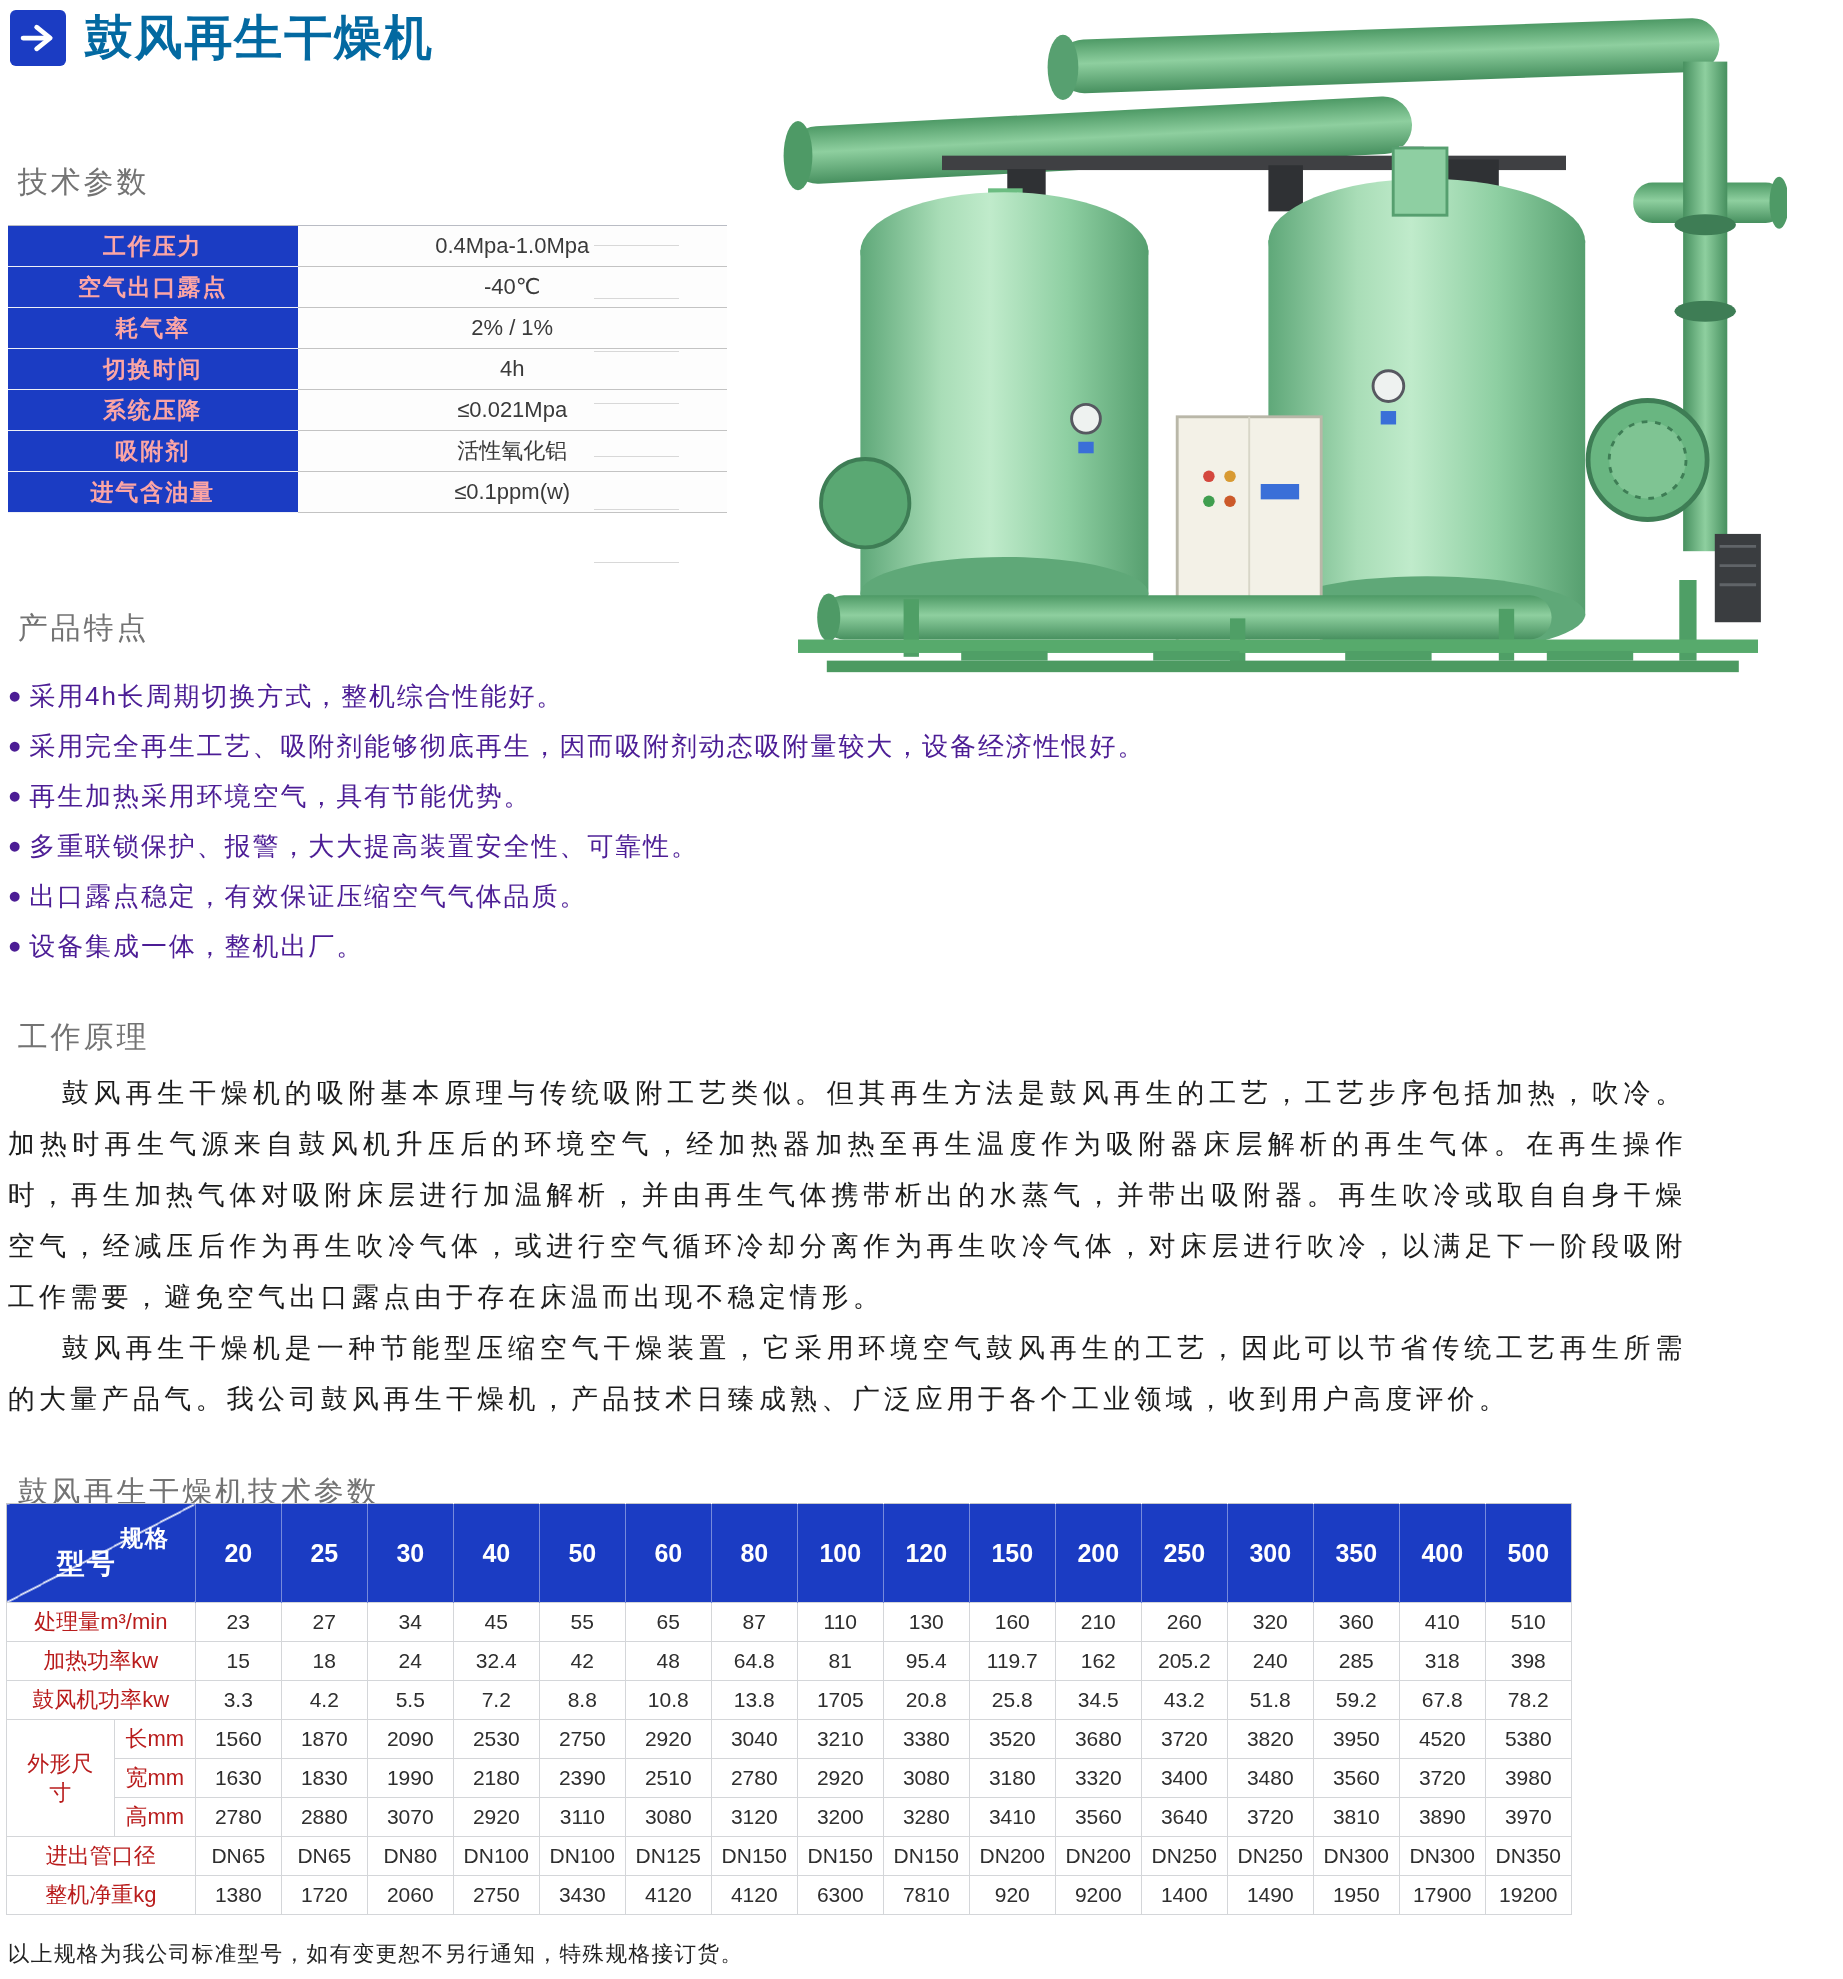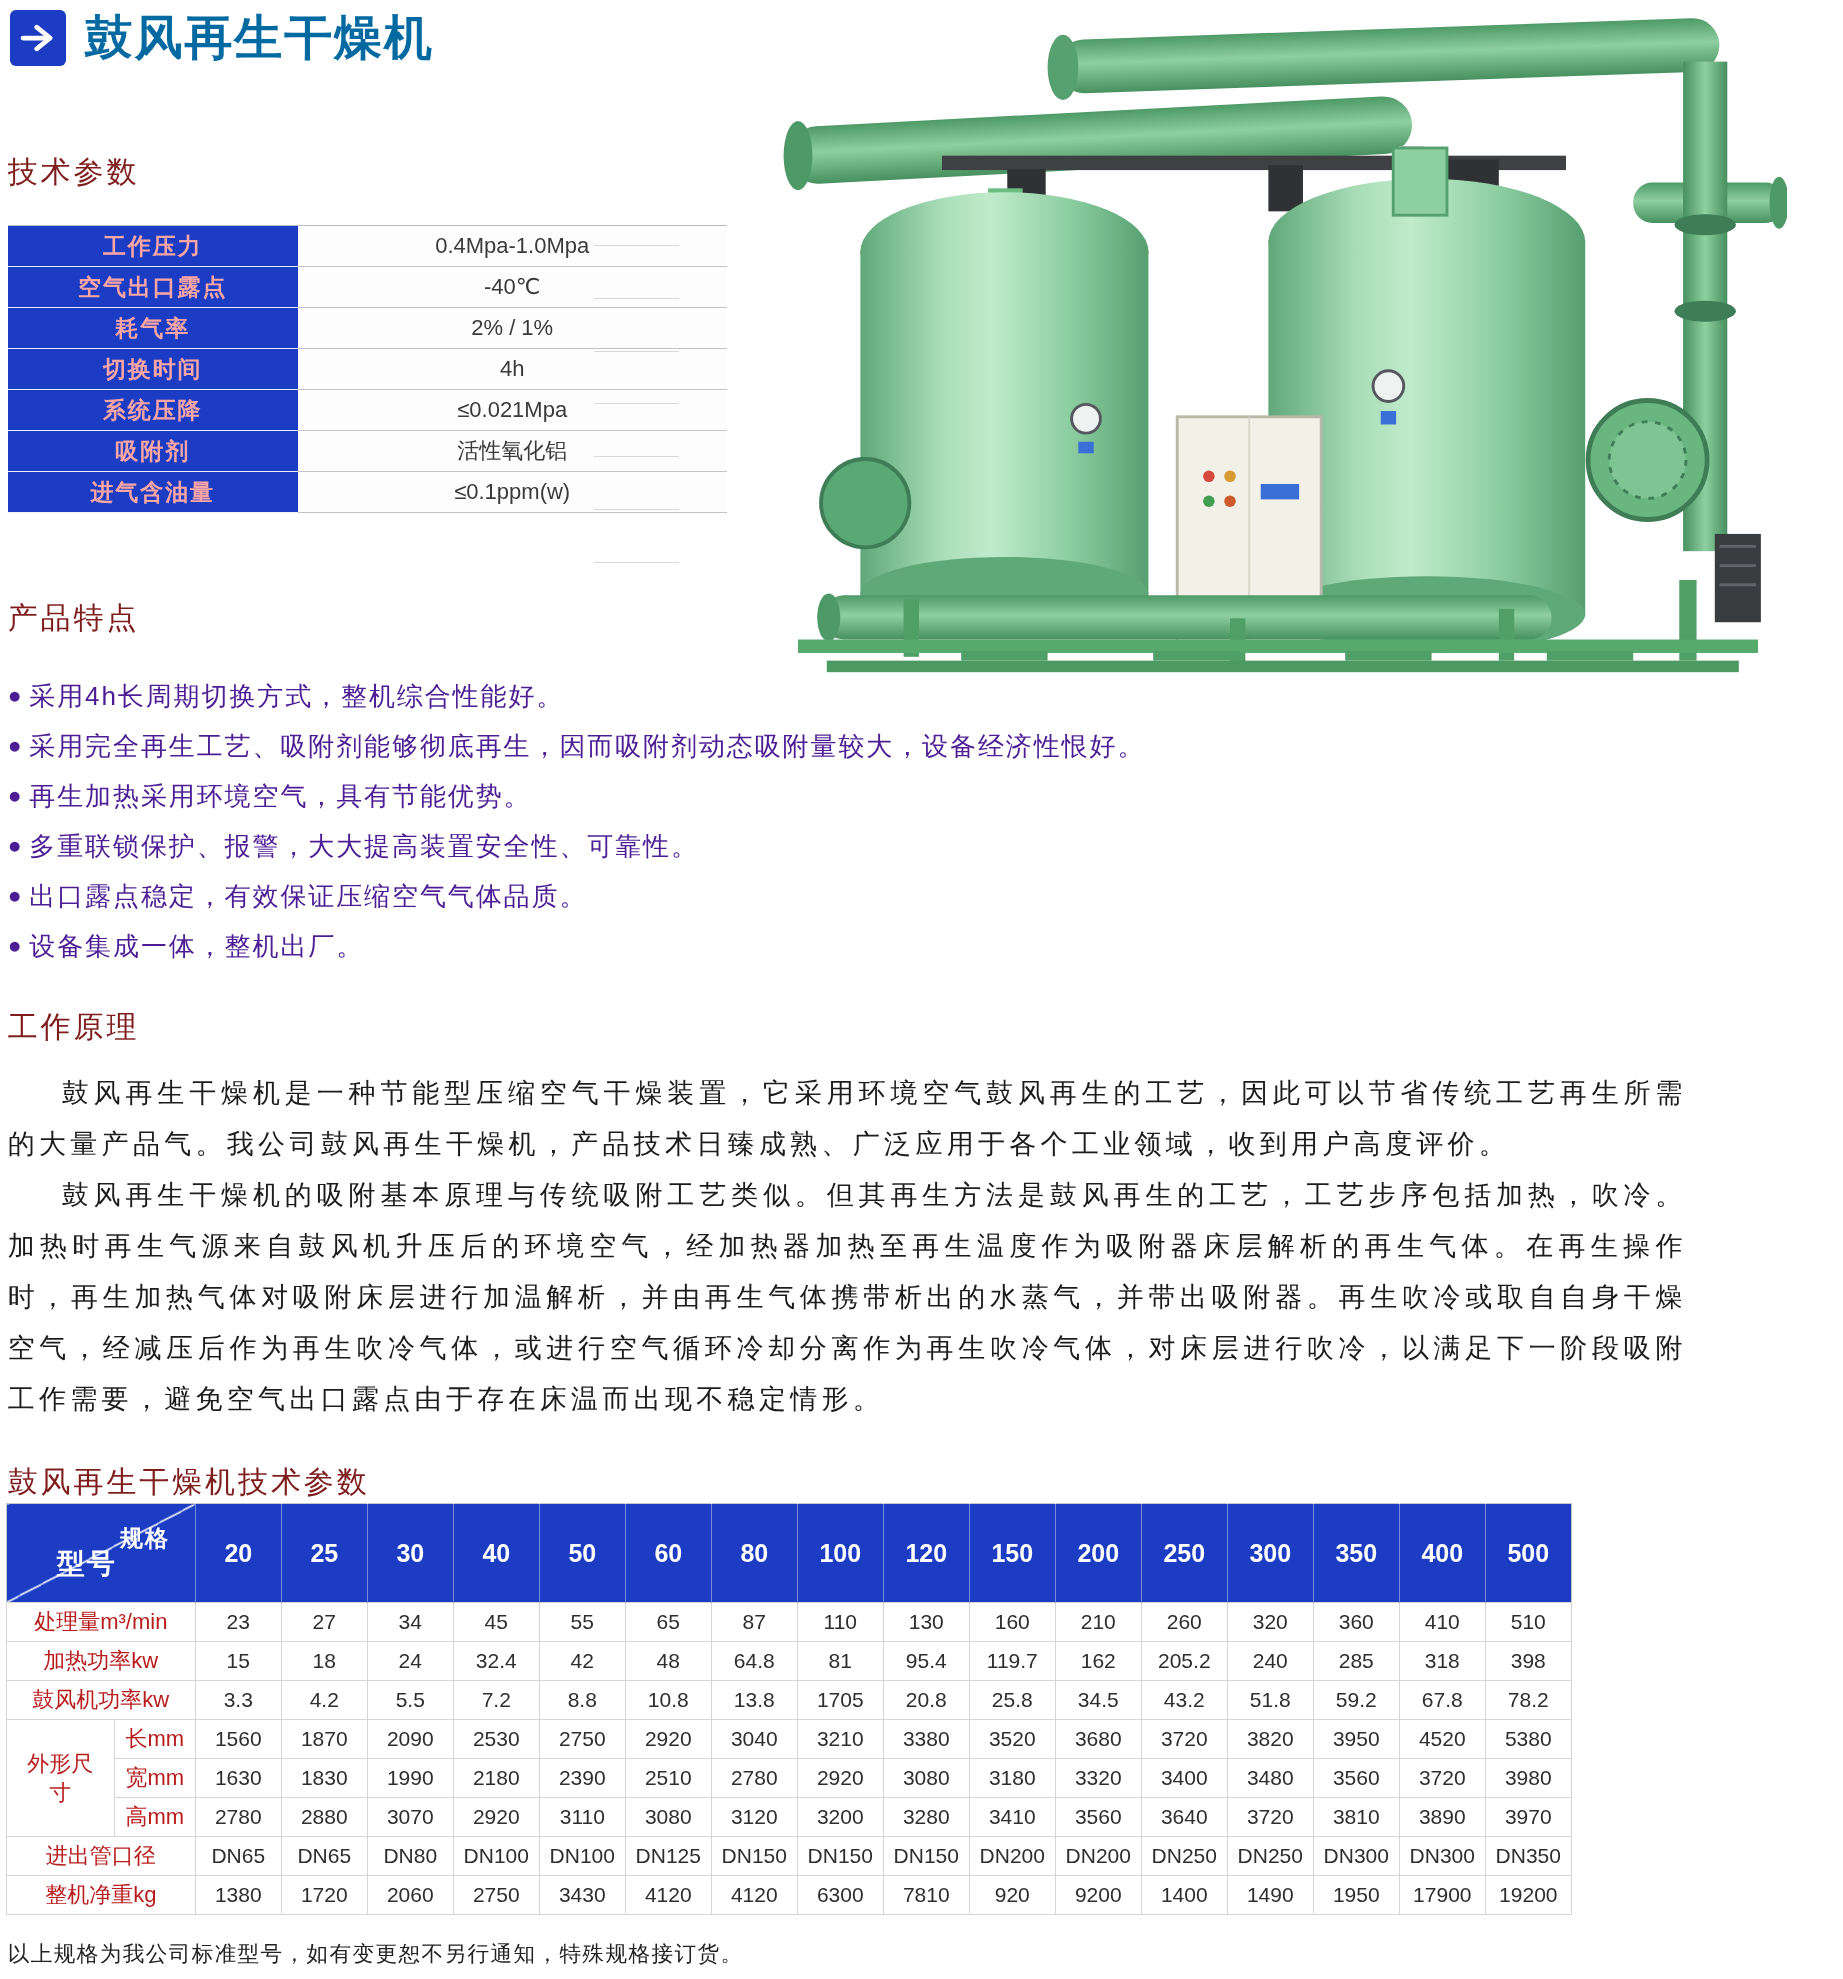--- a/index.html
+++ b/index.html
@@ -6,21 +6,21 @@
   body{
     width:1844px;height:1980px;position:relative;background:#ffffff;
     font-family:"Liberation Sans","DejaVu Sans",sans-serif;color:#1a1a1a;overflow:hidden;
   }
   
   .hdr{position:absolute;left:9.6px;top:5.8px;display:flex;align-items:center;gap:19px;}
   .hdr-icon{width:56px;height:56px;background:var(--accent,#2050b4);border-radius:5.8px;
     display:flex;align-items:center;justify-content:center;flex:0 0 auto;}
   .page-title{font-size:48px;font-weight:700;color:#0369a1;letter-spacing:1.9px;margin:0;}
   
-  .sec-h{position:absolute;font-size:30px;font-weight:500;color:#7f1d1d;letter-spacing:2.9px;margin:0;}
+  .sec-h{position:absolute;font-size:30px;font-weight:500;color:#737373;letter-spacing:2.9px;margin:10px;}
   
   .ttable{position:absolute;left:7.7px;top:225px;width:719px;border-collapse:collapse;table-layout:fixed;
     border-top:1.9px solid #b9bcc4;border-bottom:1.9px solid #c6c9d0;}
   .ttable th{background:var(--accent,#1b3cc3);color:#fca5a5;font-weight:700;font-size:23px;letter-spacing:1.9px;
     width:288px;height:38px;border-bottom:1.9px solid #eef0f6;}
   .ttable td{font-size:22px;color:#3a3a3a;text-align:center;background:#fdfdfd;
     border-bottom:1px solid #c3c3c3;height:38px;}
   
   .scanlines div{position:absolute;left:594px;width:85px;height:1px;background:#d8d8d8;}
   
@@ -202,22 +202,22 @@
     <li>采用4h长周期切换方式，整机综合性能好。</li>
     <li>采用完全再生工艺、吸附剂能够彻底再生，因而吸附剂动态吸附量较大，设备经济性恨好。</li>
     <li>再生加热采用环境空气，具有节能优势。</li>
     <li>多重联锁保护、报警，大大提高装置安全性、可靠性。</li>
     <li>出口露点稳定，有效保证压缩空气气体品质。</li>
     <li>设备集成一体，整机出厂。</li>
   </ul>
 
 <h2 class="sec-h" style="left:7.7px;top:1007px;">工作原理</h2>
 <div class="principle">
+    <p>鼓风再生干燥机的吸附基本原理与传统吸附工艺类似。但其再生方法是鼓风再生的工艺，工艺步序包括加热，吹冷。加热时再生气源来自鼓风机升压后的环境空气，经加热器加热至再生温度作为吸附器床层解析的再生气体。在再生操作时，再生加热气体对吸附床层进行加温解析，并由再生气体携带析出的水蒸气，并带出吸附器。再生吹冷或取自自身干燥空气，经减压后作为再生吹冷气体，或进行空气循环冷却分离作为再生吹冷气体，对床层进行吹冷，以满足下一阶段吸附工作需要，避免空气出口露点由于存在床温而出现不稳定情形。</p>
     <p>鼓风再生干燥机是一种节能型压缩空气干燥装置，它采用环境空气鼓风再生的工艺，因此可以节省传统工艺再生所需的大量产品气。我公司鼓风再生干燥机，产品技术日臻成熟、广泛应用于各个工业领域，收到用户高度评价。</p>
-    <p>鼓风再生干燥机的吸附基本原理与传统吸附工艺类似。但其再生方法是鼓风再生的工艺，工艺步序包括加热，吹冷。加热时再生气源来自鼓风机升压后的环境空气，经加热器加热至再生温度作为吸附器床层解析的再生气体。在再生操作时，再生加热气体对吸附床层进行加温解析，并由再生气体携带析出的水蒸气，并带出吸附器。再生吹冷或取自自身干燥空气，经减压后作为再生吹冷气体，或进行空气循环冷却分离作为再生吹冷气体，对床层进行吹冷，以满足下一阶段吸附工作需要，避免空气出口露点由于存在床温而出现不稳定情形。</p>
   </div>
 
 <h2 class="sec-h" style="left:7.7px;top:1462px;">鼓风再生干燥机技术参数</h2>
 <table class="spec">
   <colgroup>
     <col style="width:108px">
       <col style="width:81px">
   <col style="width: 86px;">
       <col style="width: 86px;">
       <col style="width: 86px;">

